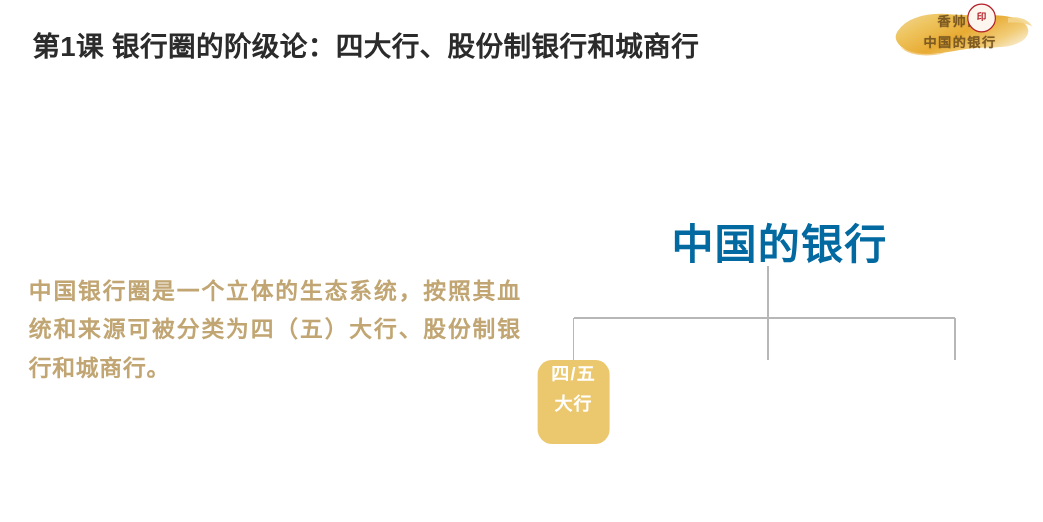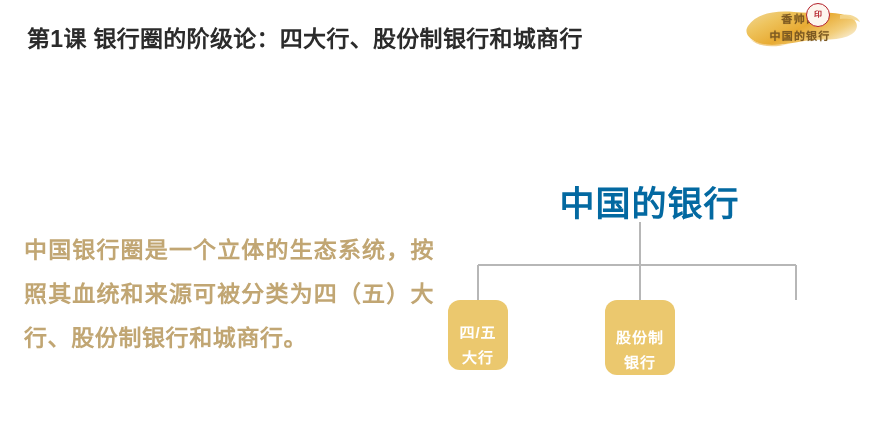--- a/index.html
+++ b/index.html
@@ -104,23 +104,23 @@
     background: #ffffff;
     white-space: nowrap;
   }
 
   .point-body {
     position: absolute;
     left: 24px;
     top: 228px;
     width: 410px;
     color: #c1a673;
-    font-size: 23px;
-    font-weight: bold;
-    line-height: 44px;
+    font-size: 19px;
+    font-weight: bold;
+    line-height: 32px;
     letter-spacing: 0.6px;
     text-align: justify;
   }
 
   
   .chart {
     position: absolute;
     left: 430px;
     top: 160px;
     width: 439px;
@@ -153,21 +153,21 @@
     background: #ebc86e;
     border-radius: 12px;
     color: #ffffff;
     font-size: 15px;
     font-weight: bold;
     letter-spacing: 1px;
     text-align: center;
     display: flex;
     flex-direction: column;
     align-items: center;
-    justify-content: flex-end;
+    justify-content: flex-start;
     line-height: 25px;
     box-sizing: border-box;
   }
   .node span { display: block; }
 
   .node-1 { left: 18px;  top: 140px; width: 60px; height: 70px; }
   .node-2 { left: 175px; top: 140px; width: 70px; height: 75px; }
   .node-3 { left: 332px; top: 140px; width: 68px; height: 72px; }
 </style>
 </head>
@@ -224,21 +224,17 @@
         <line x1="210" y1="105" x2="210" y2="140"></line>
         <line x1="366" y1="105" x2="366" y2="140"></line>
       </g>
     </svg>
 
     <div class="node node-1">
       <span>四/五</span>
       <span>大行</span>
     </div>
 
-    <div class="node node-2">
-      <span>股份制</span>
-      <span>银行</span>
-    </div>
 
 
   </div>
 
 </div>
 
 </body></html>

